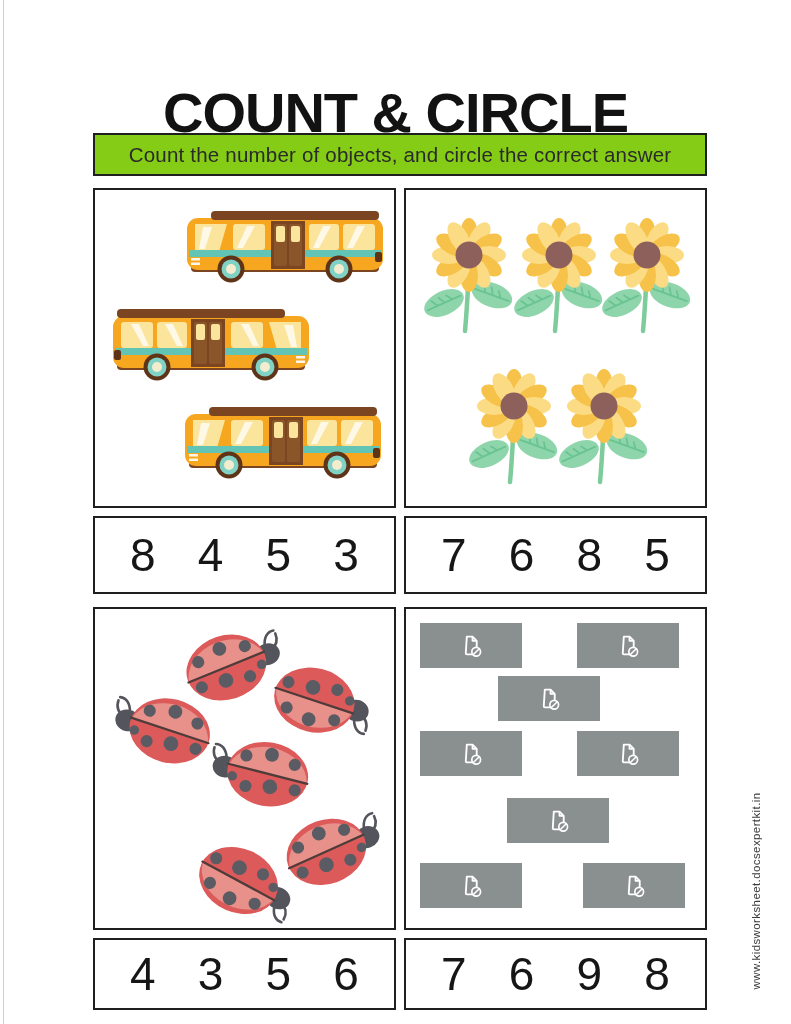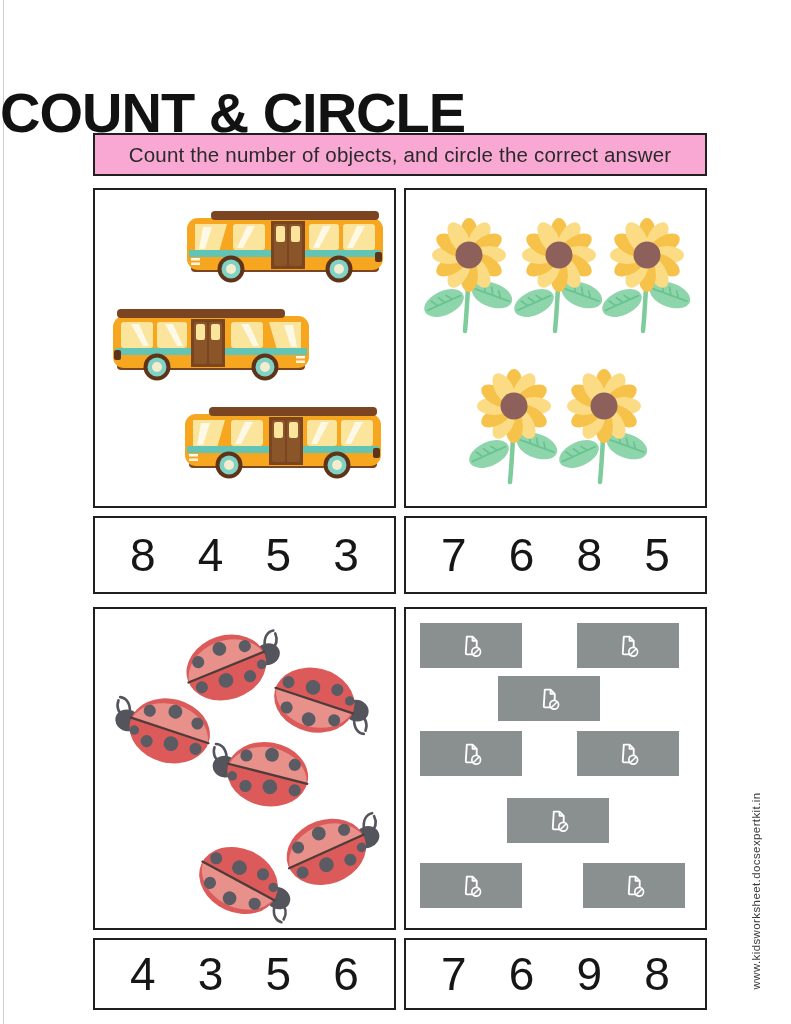--- a/index.html
+++ b/index.html
@@ -2,27 +2,27 @@
 <html><head>
 <meta charset="utf-8">
 <style>
   html,body{margin:0;padding:0;}
   body{
     width:791px;height:1024px;position:relative;background:#ffffff;overflow:hidden;
     font-family:"Liberation Sans", sans-serif;color:#1b1b1b;
   }
   .scan-edge{position:absolute;left:3px;top:0;width:1px;height:1024px;background:#cfcfcf;}
   .title{
-    position:absolute;left:0;top:44px;width:791px;
+    position:absolute;left:0;top:44px;width:791px;text-align:center;
     font-size:56px;font-weight:800;letter-spacing:-1px;color:#121212;line-height:1.1;
   }
   .instruction-box{
     position:absolute;left:93px;top:133px;width:614px;height:43px;box-sizing:border-box;
     border:2px solid #1f1f1f;display:flex;align-items:center;justify-content:center;
-    font-size:20.5px;color:#2a2a2a;letter-spacing:.2px;background:#f9a8d4;
+    font-size:20.5px;color:#2a2a2a;letter-spacing:.2px;background:#84cc16;
   }
   .box{position:absolute;border:2px solid #1f1f1f;background:#fff;box-sizing:border-box;}
   .q-tl{left:93px;top:188px;width:303px;height:320px;}
   .q-tr{left:404px;top:188px;width:303px;height:320px;}
   .q-bl{left:93px;top:607px;width:303px;height:323px;}
   .q-br{left:404px;top:607px;width:303px;height:323px;}
   .s-tl{left:93px;top:516px;width:303px;height:78px;}
   .s-tr{left:404px;top:516px;width:303px;height:78px;}
   .s-bl{left:93px;top:938px;width:303px;height:72px;}
   .s-br{left:404px;top:938px;width:303px;height:72px;}

